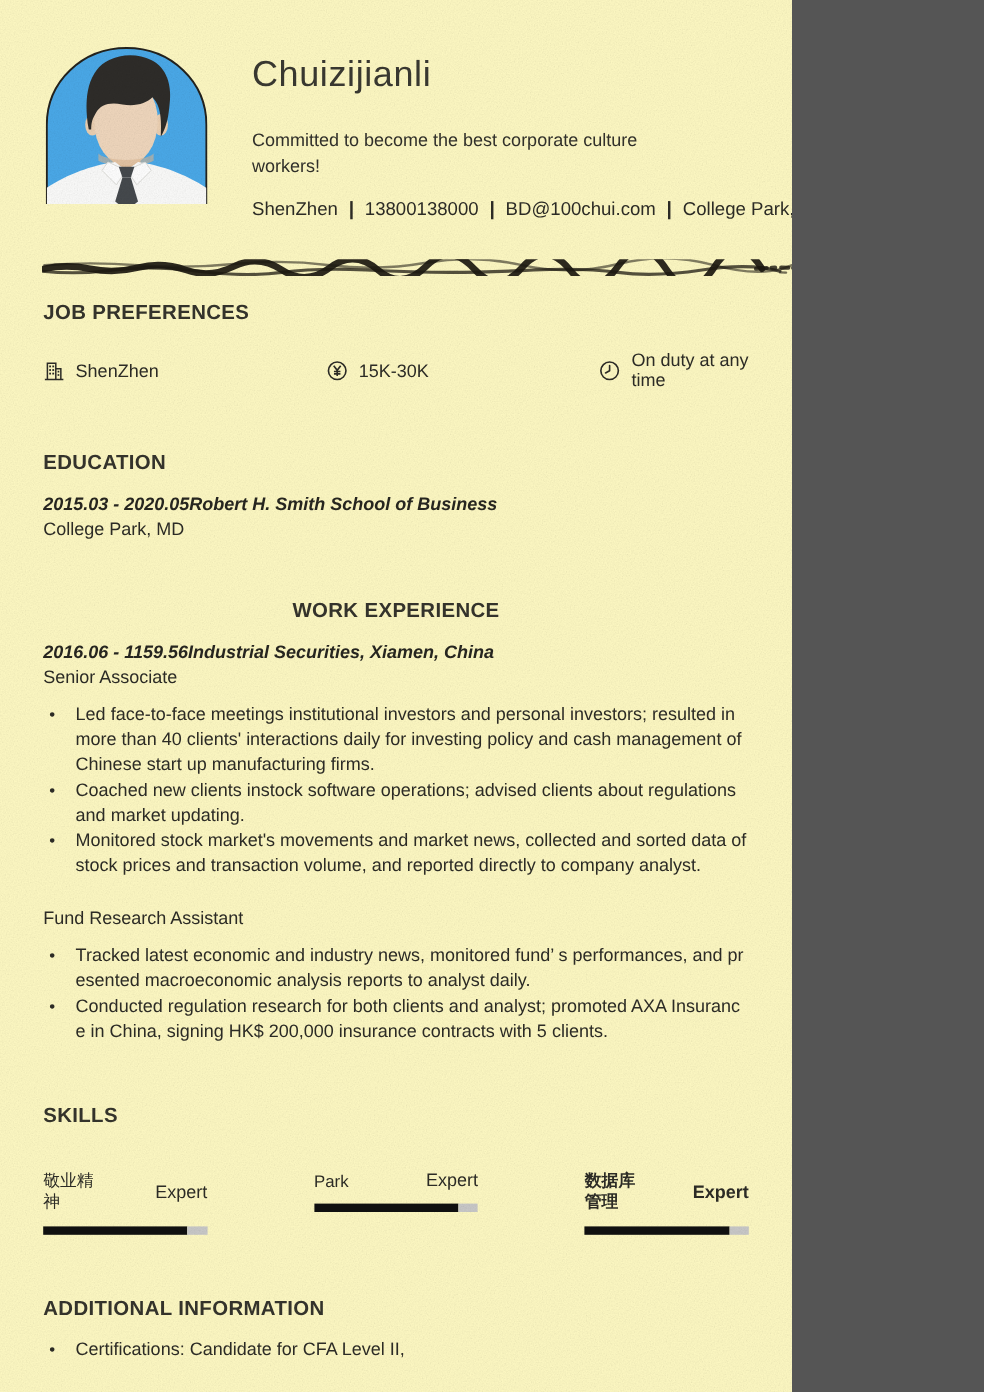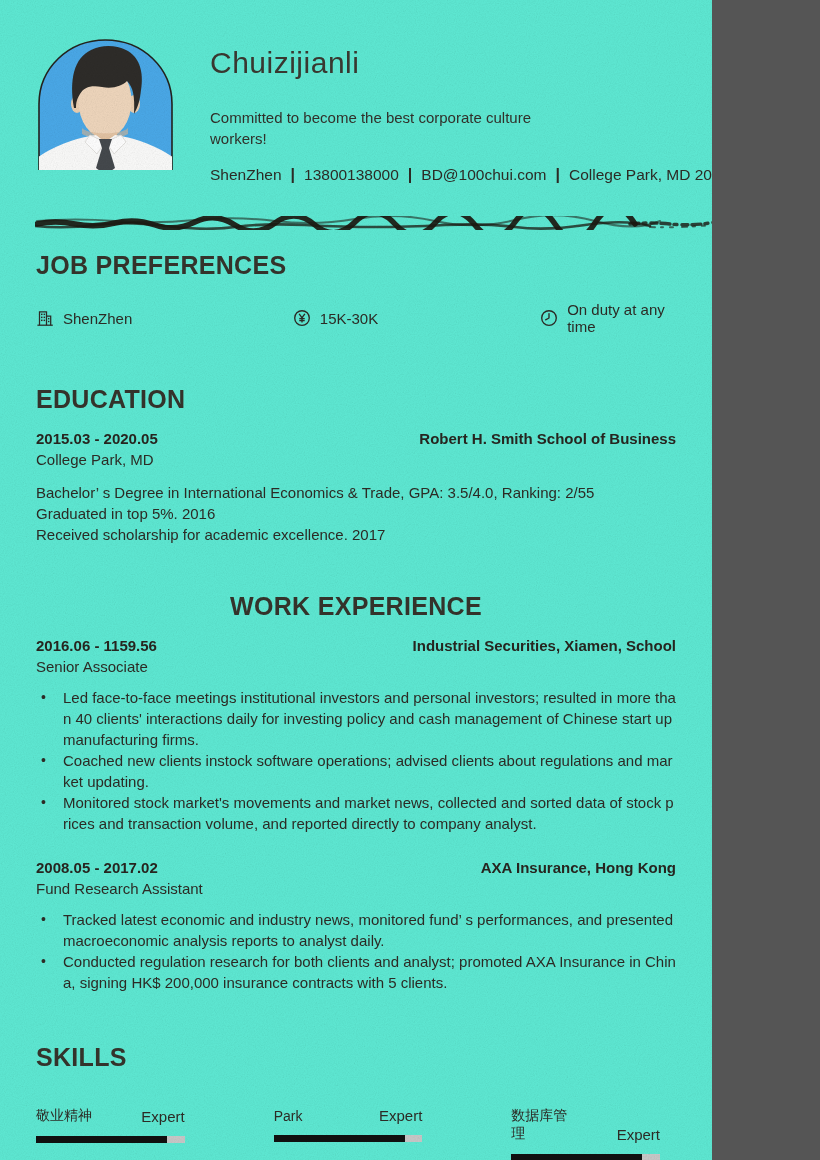--- a/index.html
+++ b/index.html
@@ -1,71 +1,71 @@
 <!DOCTYPE html>
 <html><head>
 <meta charset="utf-8">
 <style>
   html,body{margin:0;padding:0;background:#555;}
   .page{
-    position:relative;width:712px;height:1160px;overflow:hidden;
+    position:relative;width:660px;height:1160px;overflow:hidden;
     font-family:"Liberation Sans",sans-serif;color:#2d2c26;
     background:
       radial-gradient(circle at 0% 0%, rgba(58,40,16,.55), rgba(58,40,16,0) 28%),
       radial-gradient(circle at 100% 0%, rgba(58,40,16,.45), rgba(58,40,16,0) 26%),
       radial-gradient(circle at 0% 100%, rgba(58,40,16,.40), rgba(58,40,16,0) 24%),
       radial-gradient(circle at 100% 100%, rgba(58,40,16,.42), rgba(58,40,16,0) 26%),
       linear-gradient(180deg, rgba(99,74,38,.50) 0%, rgba(99,74,38,0) 6%),
       linear-gradient(0deg, rgba(99,74,38,.30) 0%, rgba(99,74,38,0) 5%),
       linear-gradient(90deg, rgba(99,74,38,.35) 0%, rgba(99,74,38,0) 4%, rgba(99,74,38,0) 96%, rgba(99,74,38,.35) 100%),
       radial-gradient(ellipse 115% 85% at 50% 44%, #f1e3bf 0%, #ecdab0 30%, #e0c countryside 0%, #dfc796 52%, #c6a876 72%, #a07c48 90%, #7d5e31 100%);
-    background-color:#5eead4;
+    background-color:#fef9c3;
   }
   .grain{position:absolute;inset:0;pointer-events:none;mix-blend-mode:multiply;z-index:50;}
   .content{position:relative;z-index:10;}
 
   
   .header{display:flex;padding:38px 36px 0 38px;}
   .avatar{width:135px;height:132px;flex:0 0 auto;}
   .header-text{margin-left:37px;padding-top:8px;}
   .name{font-size:30px;font-weight:400;color:#3a3931;letter-spacing:.5px;}
   .tagline{margin-top:27px;max-width:352px;font-size:15px;line-height:21px;color:#32312b;}
   .contact{margin-top:17px;font-size:15.5px;color:#2d2c26;white-space:nowrap;}
   .contact .sep{font-weight:700;margin:0 9px;font-size:16px;}
 
   
   .divider{display:block;margin:32px 35px 0 35px;}
 
   
   .section{margin:0 36px;}
-  .sec-title{font-size:25px;font-weight:700;color:#35342c;letter-spacing:.3px;}
+  .sec-title{font-size:17px;font-weight:700;color:#35342c;letter-spacing:.3px;}
   .sec-jobpref .sec-title{margin-top:21px;}
   .prefs-row{display:flex;margin-top:21px;align-items:center;}
   .pref-item{display:flex;align-items:center;font-size:15px;color:#2d2c26;}
   .pref-item .ic{display:inline-flex;margin-right:9px;}
   .pref-0{width:297px;}
   .pref-1{width:286px;}
 
   .sec-education .sec-title{margin-top:50px;}
   .sec-work .sec-title{margin-top:47px;text-align:center;}
   .entry{margin-top:14px;}
   .entry + .entry{margin-top:23px;}
-  .entry-head{display:flex;justify-content:space-between;font-size:15px;font-weight:700;color:#272620;line-height:21px;}
+  .entry-head{display:flex;justify-content:flex-start;font-size:15px;font-weight:700;color:#272620;line-height:21px;font-style:italic;}
   .entry-sub{font-size:15px;line-height:21px;color:#2d2c26;}
   .entry-lines{margin-top:12px;font-size:15px;line-height:21px;color:#2d2c26;}
   ul.bullets{list-style:none;margin:10px 0 0 0;padding:0;font-size:15px;line-height:21px;color:#2d2c26;}
   ul.bullets li{display:flex;margin:0;}
   ul.bullets li .dot{flex:0 0 22px;padding-left:5px;font-size:14px;}
   ul.bullets li .btxt{flex:1;word-break:break-all;}
 
   .sec-skills .sec-title{margin-top:50px;}
   .skills-row{display:flex;margin-top:35px;}
   .skill{width:186px;margin-right:89px;}
-  .skill:last-child{margin-right:16px;}
-  .skill-top{display:flex;justify-content:space-between;align-items:flex-end;font-size:15px;color:#2d2c26;margin-bottom:11px;gap:48px;}
+  .skill:last-child{margin-right:0;font-weight:bold;}
+  .skill-top{display:flex;justify-content:space-between;align-items:center;font-size:15px;color:#2d2c26;margin-bottom:11px;gap:48px;}
   .skill-name{font-size:14px;}
   .skill-bar{height:7px;display:flex;}
   .skill-fill{background:#101010;height:100%;}
   .skill-rest{background:#c9c9c9;height:100%;flex:1;}
 
   .sec-additional .sec-title{margin-top:52px;}
   .sec-additional ul.bullets{margin-top:13px;}
 </style>
 </head>
 <body>
@@ -164,58 +164,49 @@
 
     <div class="section sec-education">
       <div class="sec-title">EDUCATION</div>
       <div class="entries">
           <div class="entry">
             <div class="entry-head">
               <span>2015.03 - 2020.05</span>
               <span>Robert H. Smith School of Business</span>
             </div>
             <div class="entry-sub">College Park, MD</div>
-            <div class="entry-lines">
-              <div>Bachelor’ s Degree in International Economics &amp; Trade, GPA: 3.5/4.0, Ranking: 2/55</div>
-              <div>Graduated in top 5%. 2016</div>
-              <div>Received scholarship for academic excellence. 2017</div>
-            </div>
           </div>
         </div>
     </div>
 
     <div class="section sec-work">
       <div class="sec-title">WORK EXPERIENCE</div>
       <div class="entries">
           <div class="entry">
             <div class="entry-head">
               <span>2016.06 - 1159.56</span>
-              <span>Industrial Securities, Xiamen, School</span>
+              <span>Industrial Securities, Xiamen, China</span>
             </div>
             <div class="entry-sub">Senior Associate</div>
             <ul class="bullets">
               <li>
                 <span class="dot">•</span>
                 <span class="btxt">Led face-to-face meetings institutional investors and personal investors; resulted in more than 40 clients' interactions daily for investing policy and cash management of Chinese start up manufacturing firms.</span>
               </li>
               <li>
                 <span class="dot">•</span>
                 <span class="btxt">Coached new clients instock software operations; advised clients about regulations and market updating.</span>
               </li>
               <li>
                 <span class="dot">•</span>
                 <span class="btxt">Monitored stock market's movements and market news, collected and sorted data of stock prices and transaction volume, and reported directly to company analyst.</span>
               </li>
             </ul>
           </div>
           <div class="entry">
-            <div class="entry-head">
-              <span>2008.05 - 2017.02</span>
-              <span>AXA Insurance, Hong Kong</span>
-            </div>
             <div class="entry-sub">Fund Research Assistant</div>
             <ul class="bullets">
               <li>
                 <span class="dot">•</span>
                 <span class="btxt">Tracked latest economic and industry news, monitored fund’ s performances, and presented macroeconomic analysis reports to analyst daily.</span>
               </li>
               <li>
                 <span class="dot">•</span>
                 <span class="btxt">Conducted regulation research for both clients and analyst; promoted AXA Insurance in China, signing HK$ 200,000 insurance contracts with 5 clients.</span>
               </li>

